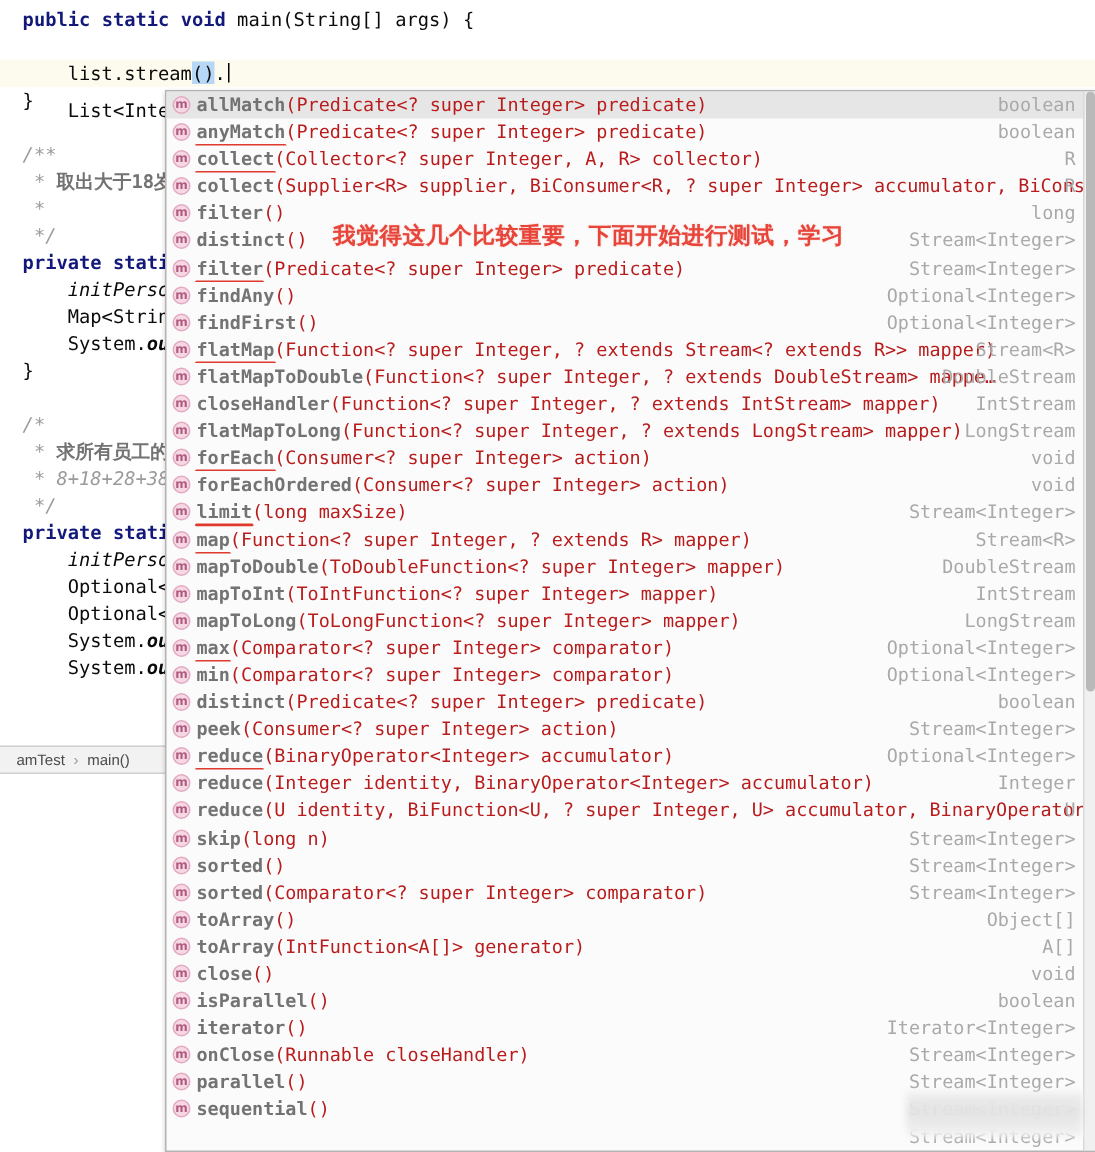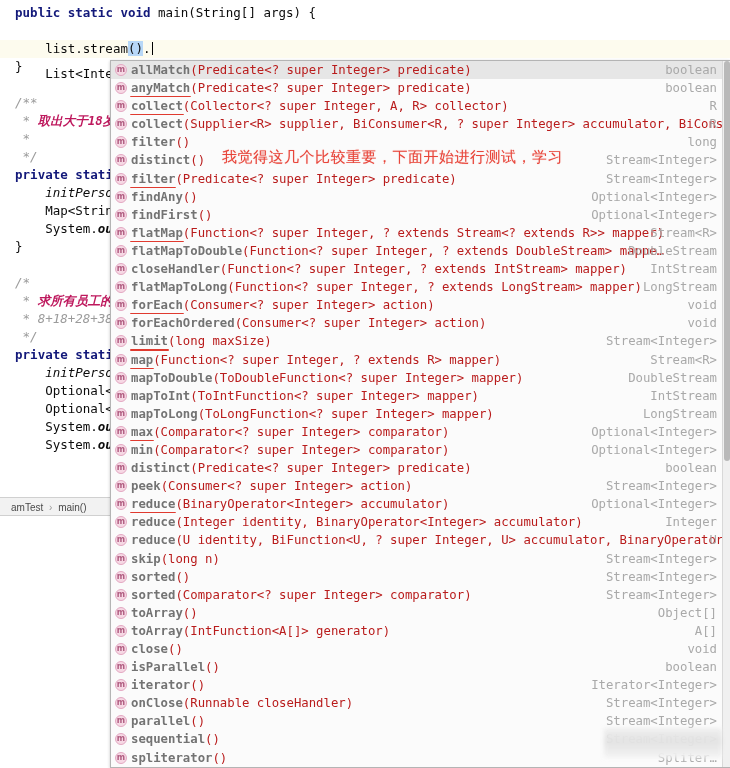--- a/index.html
+++ b/index.html
@@ -32,21 +32,21 @@
     font-size: 12.5px;
     white-space: pre;
     color: #0b0b0b;
   }
   .code-line.cur {
     background: #fdfbee;
     width: 730px;
   }
   .kw      { color: #13197a; font-weight: bold; }
   .cmt     { color: #9b9b9b; font-style: italic; }
-  .cmt-b   { color: #be185d; font-style: italic; font-weight: bold;}
+  .cmt-b   { color: #737373; font-weight: bold;}
   .ital    { color: #0b0b0b; font-style: italic; }
   .stat    { color: #0b0b0b; font-style: italic; font-weight: bold; }
   .brk     { background: #b7d7f7; }
   .caret {
     display: inline-block;
     width: 1px;
     height: 13px;
     background: #000;
     vertical-align: -2px;
     margin-left: 1px;
@@ -162,21 +162,21 @@
     border-radius: 3px;
   }
 
   
   #annotation {
     position: absolute;
     left: 222px;
     top: 148px;
     font-family: "DejaVu Sans", "Liberation Sans", sans-serif;
     font-size: 15px;
-    font-weight: normal;
+    font-weight: bold;
     color: #e8453a;
     white-space: nowrap;
     letter-spacing: 0.5px;
     text-shadow: 0 0 1px rgba(232,69,58,0.4);
   }
 
   
   #redaction {
     position: absolute;
     right: 8px;
@@ -260,21 +260,20 @@
       <div class="row"><span class="ico">m</span><span class="nm">sorted</span><span class="sig">()</span><span class="ret">Stream&lt;Integer&gt;</span></div>
       <div class="row"><span class="ico">m</span><span class="nm">sorted</span><span class="sig">(Comparator&lt;? super Integer&gt; comparator)</span><span class="ret">Stream&lt;Integer&gt;</span></div>
       <div class="row"><span class="ico">m</span><span class="nm">toArray</span><span class="sig">()</span><span class="ret">Object[]</span></div>
       <div class="row"><span class="ico">m</span><span class="nm">toArray</span><span class="sig">(IntFunction&lt;A[]&gt; generator)</span><span class="ret">A[]</span></div>
       <div class="row"><span class="ico">m</span><span class="nm">close</span><span class="sig">()</span><span class="ret">void</span></div>
       <div class="row"><span class="ico">m</span><span class="nm">isParallel</span><span class="sig">()</span><span class="ret">boolean</span></div>
       <div class="row"><span class="ico">m</span><span class="nm">iterator</span><span class="sig">()</span><span class="ret">Iterator&lt;Integer&gt;</span></div>
       <div class="row"><span class="ico">m</span><span class="nm">onClose</span><span class="sig">(Runnable closeHandler)</span><span class="ret">Stream&lt;Integer&gt;</span></div>
       <div class="row"><span class="ico">m</span><span class="nm">parallel</span><span class="sig">()</span><span class="ret">Stream&lt;Integer&gt;</span></div>
       <div class="row"><span class="ico">m</span><span class="nm">sequential</span><span class="sig">()</span><span class="ret">Stream&lt;Integer&gt;</span></div>
-      <div class="row"><span class="ico">m</span><span class="nm">spliterator</span><span class="sig">()</span><span class="ret">Spliter…</span></div>
       <div class="row">
         <span class="ret">Stream&lt;Integer&gt;</span>
       </div>
     </div>
   <div id="pop-scroll">
     <div id="pop-thumb"></div>
   </div>
 </div>
 
 <div id="annotation">我觉得这几个比较重要，下面开始进行测试，学习</div>

